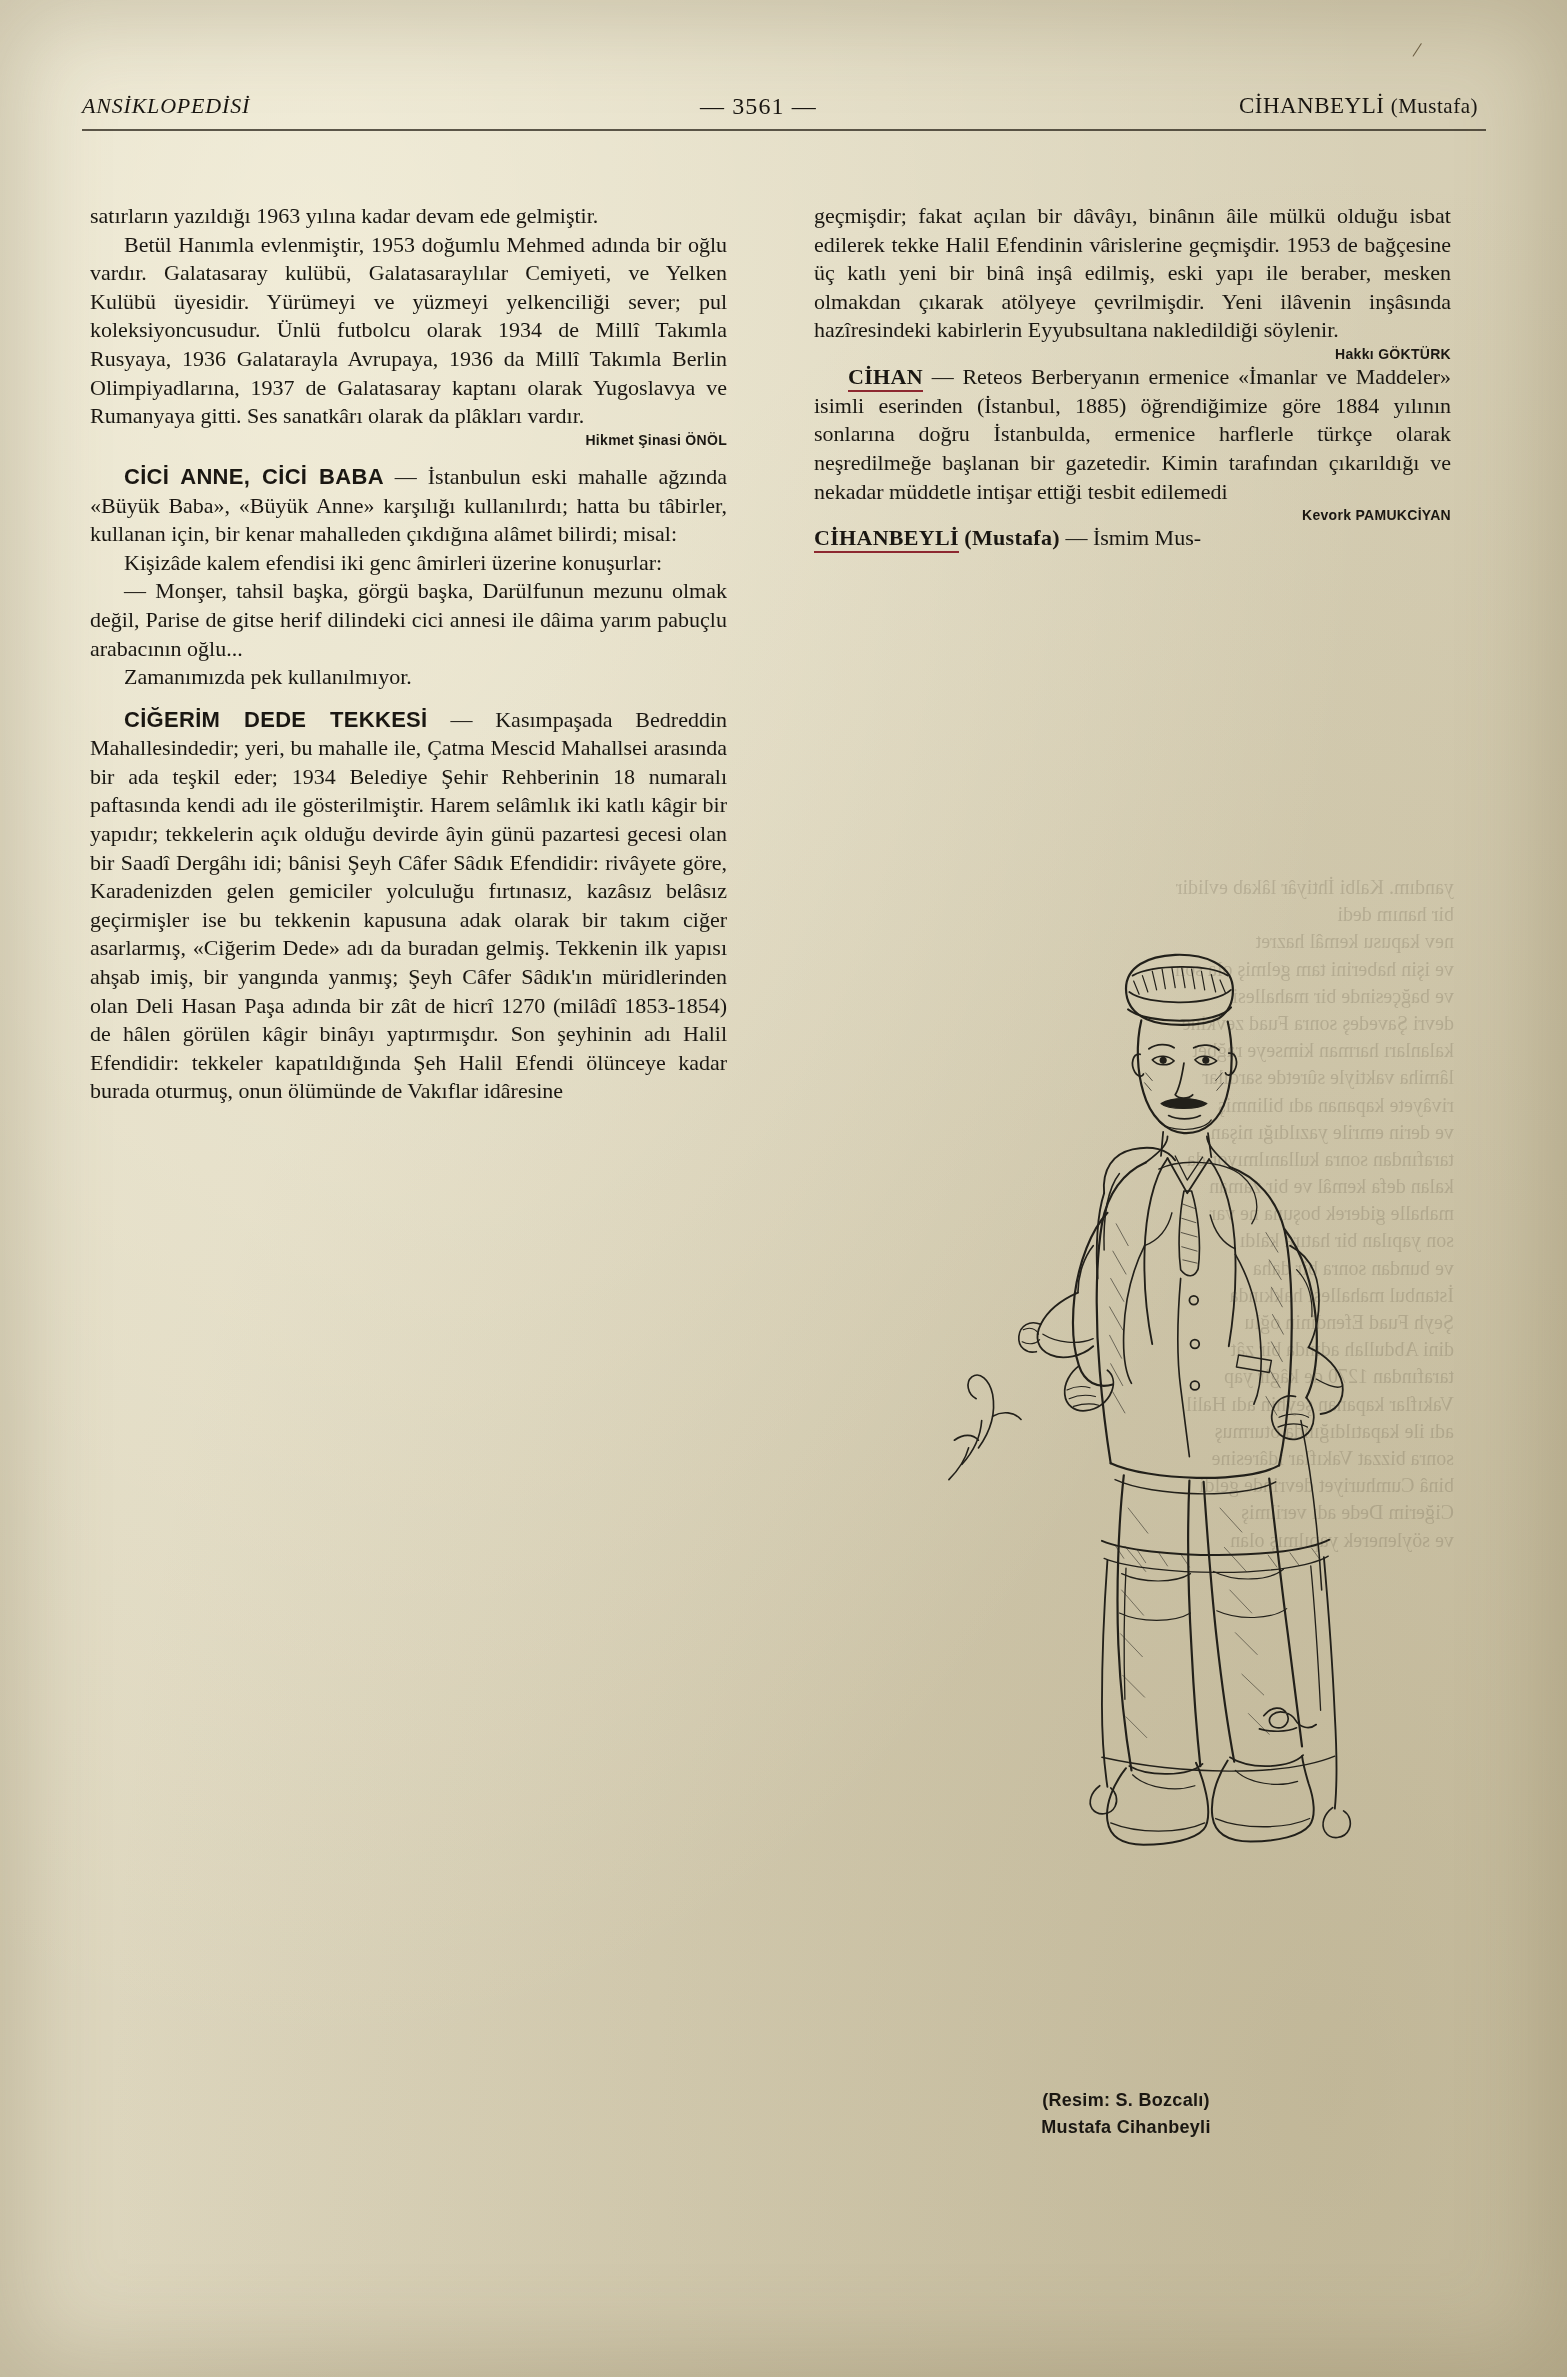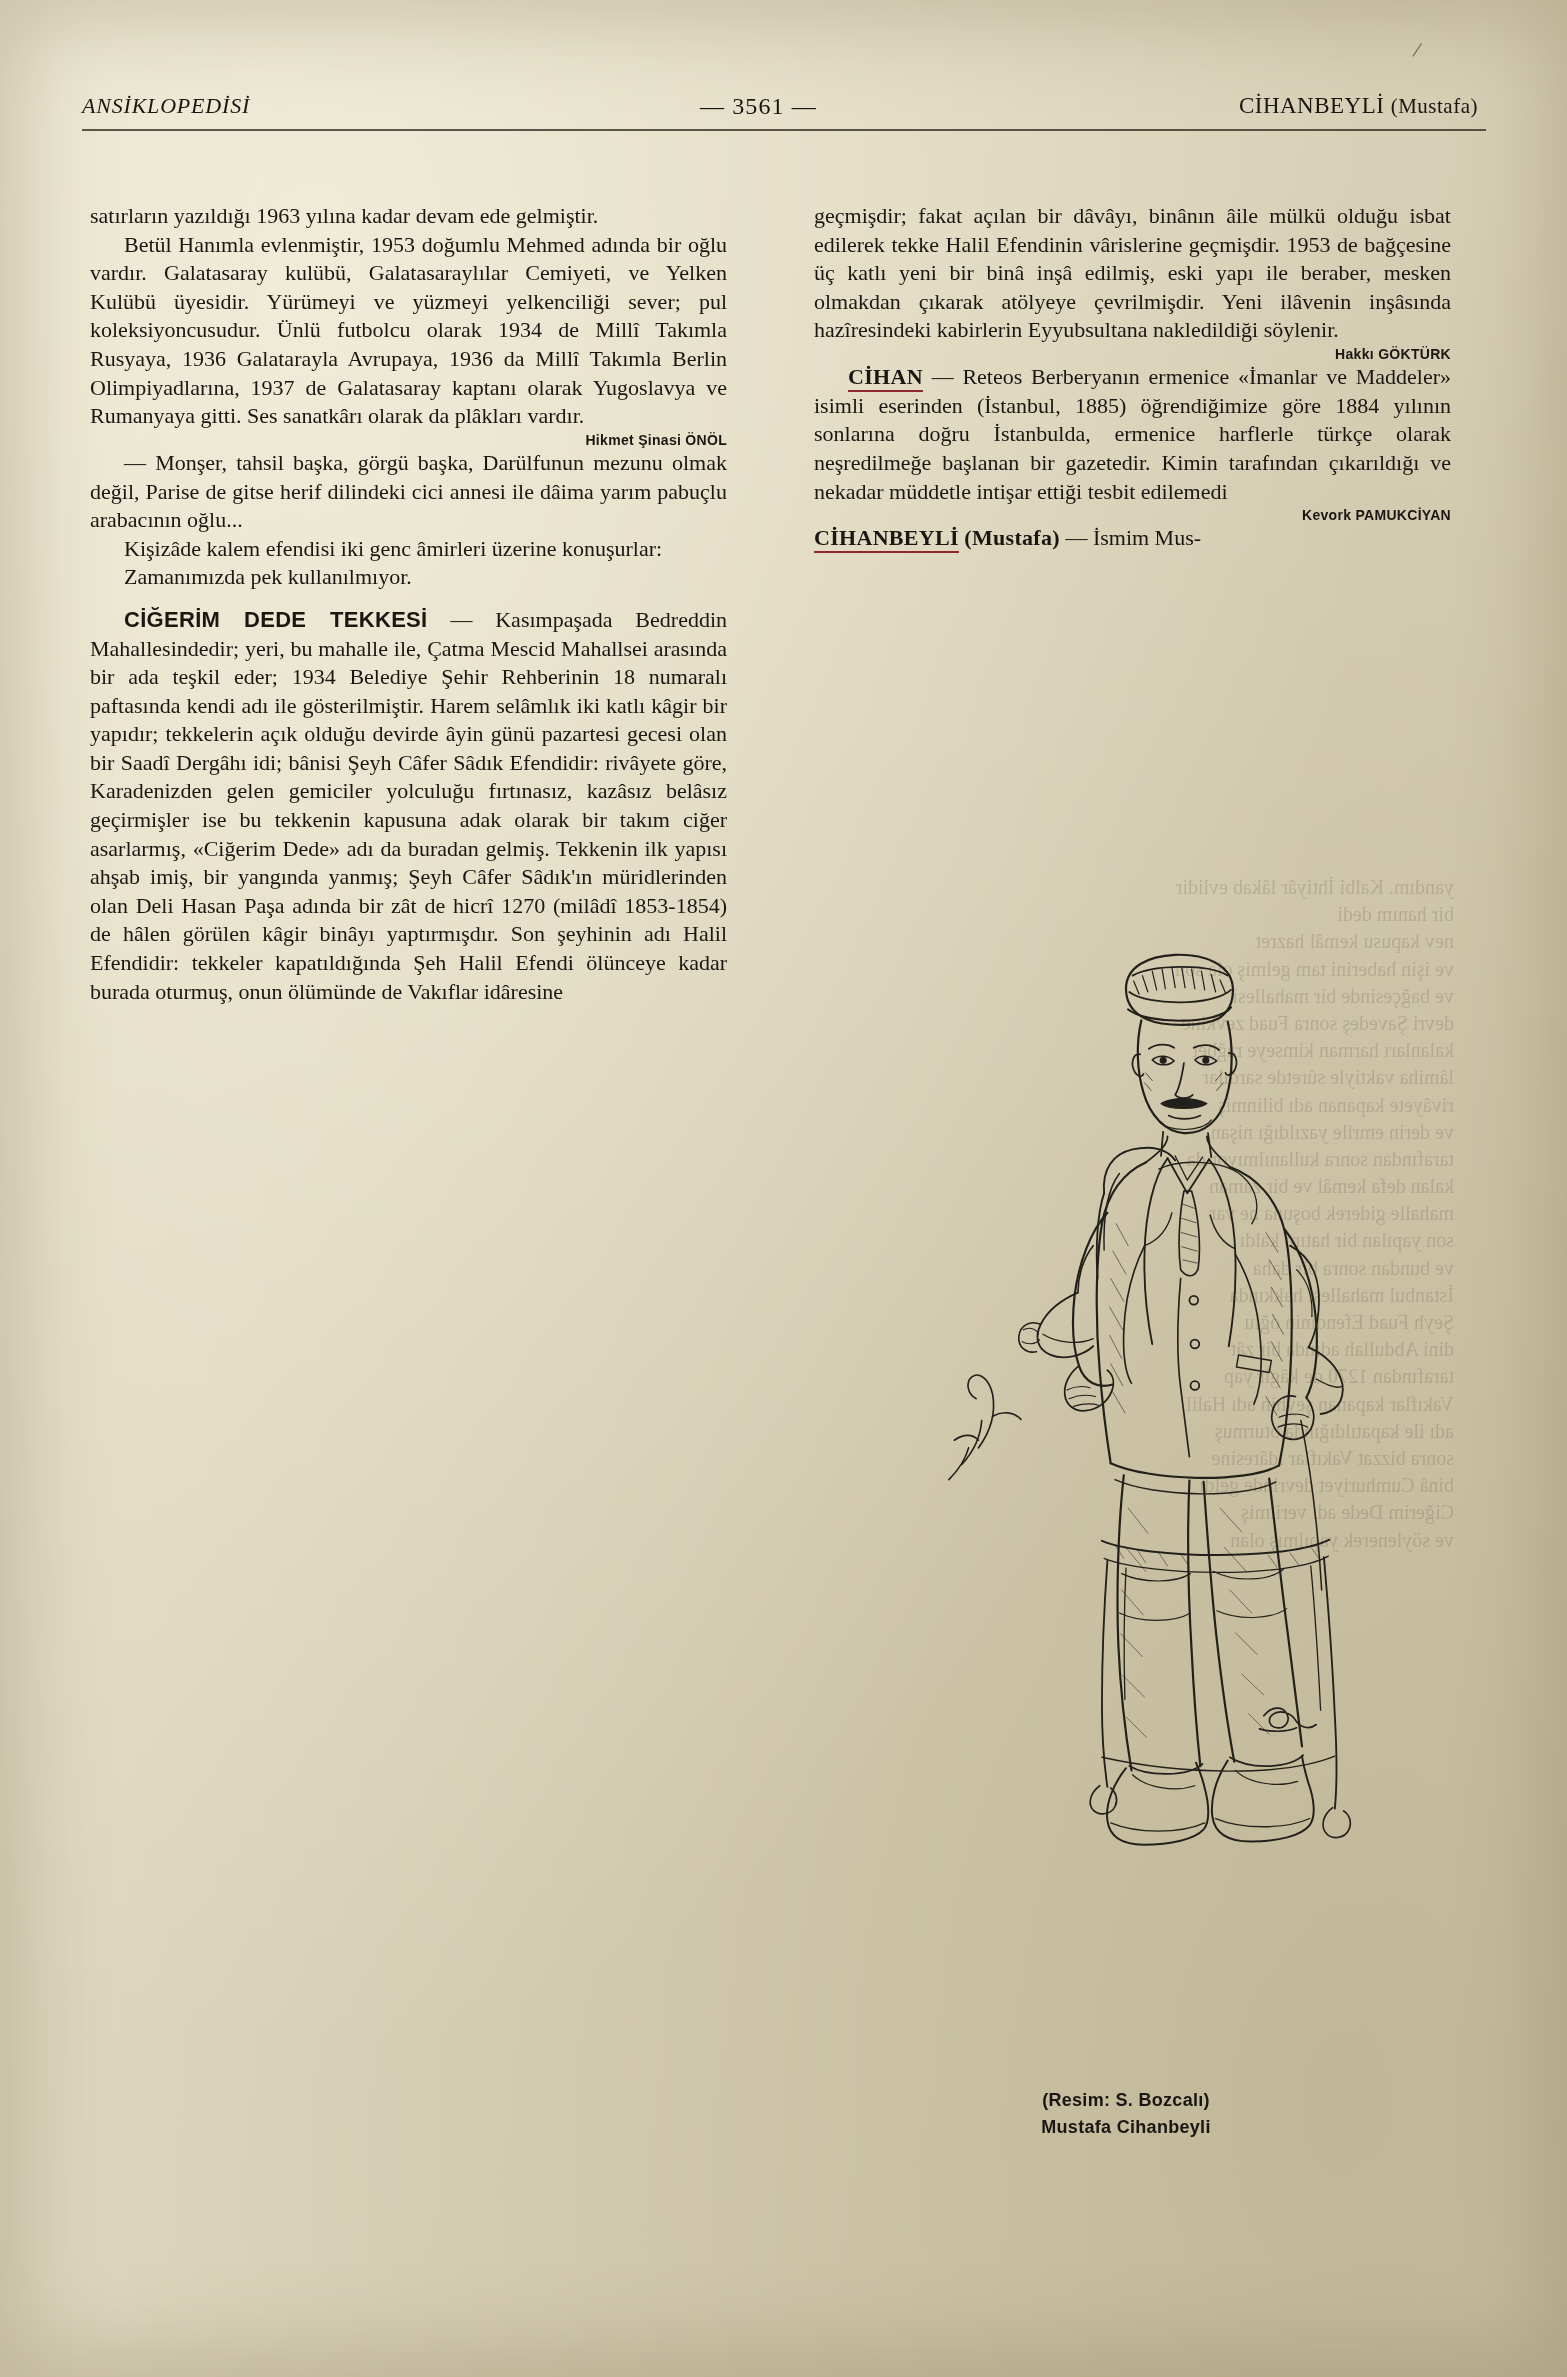--- a/index.html
+++ b/index.html
@@ -199,22 +199,26 @@
         <span class="paren">(Mustafa)</span>
       </div>
     </div>
     <div class="rule"></div>
 
     <div class="col col-left">
       <p class="noind">satırların yazıldığı 1963 yılına kadar devam ede gelmiştir.</p>
       <p>Betül Hanımla evlenmiştir, 1953 doğumlu Mehmed adında bir oğlu vardır. Galatasaray kulübü, Galatasaraylılar Cemiyeti, ve Yelken Kulübü üyesidir. Yürümeyi ve yüzmeyi yelkenciliği sever; pul koleksiyoncusudur. Ünlü futbolcu olarak 1934 de Millî Takımla Rusyaya, 1936 Galatarayla Avrupaya, 1936 da Millî Takımla Berlin Olimpiyadlarına, 1937 de Galatasaray kaptanı olarak Yugoslavya ve Rumanyaya gitti. Ses sanatkârı olarak da plâkları vardır.</p>
       <p class="sign">Hikmet Şinasi ÖNÖL</p>
 
+      <p class="gap">
+        <span class="entry-head">CİCİ ANNE, CİCİ BABA</span>
+        <span>— İstanbulun eski mahalle ağzında «Büyük Baba», «Büyük Anne» karşılığı kullanılırdı; hatta bu tâbirler, kullanan için, bir kenar mahalleden çıkdığına alâmet bilirdi; misal:</span>
+      </p>
+      <p>Kişizâde kalem efendisi iki genc âmirleri üzerine konuşurlar:</p>
       <p>— Monşer, tahsil başka, görgü başka, Darülfunun mezunu olmak değil, Parise de gitse herif dilindeki cici annesi ile dâima yarım pabuçlu arabacının oğlu...</p>
-      <p>Kişizâde kalem efendisi iki genc âmirleri üzerine konuşurlar:</p>
       <p>Zamanımızda pek kullanılmıyor.</p>
 
       <p class="gap">
         <span class="entry-head">CİĞERİM DEDE  TEKKESİ</span>
         <span>— Kasımpaşada Bedreddin Mahallesindedir; yeri, bu mahalle ile, Çatma Mescid Mahallsei arasında bir ada teşkil eder; 1934 Belediye Şehir Rehberinin 18 numaralı paftasında kendi adı ile gösterilmiştir. Harem selâmlık iki katlı kâgir bir yapıdır; tekkelerin açık olduğu devirde âyin günü pazartesi gecesi olan bir Saadî Dergâhı idi; bânisi Şeyh Câfer Sâdık Efendidir: rivâyete göre, Karadenizden gelen gemiciler yolculuğu fırtınasız, kazâsız belâsız geçirmişler ise bu tekkenin kapusuna adak olarak bir takım ciğer asarlarmış, «Ciğerim Dede» adı da buradan gelmiş. Tekkenin ilk yapısı ahşab imiş, bir yangında yanmış; Şeyh  Câfer Sâdık'ın müridlerinden olan  Deli Hasan Paşa adında bir zât de hicrî 1270 (milâdî 1853-1854) de hâlen görülen kâgir binâyı yaptırmışdır. Son şeyhinin adı Halil Efendidir: tekkeler kapatıldığında Şeh Halil Efendi ölünceye kadar burada oturmuş, onun ölümünde de  Vakıflar idâresine</span>
       </p>
     </div>
 
     <div class="col col-right">
       <p class="noind">geçmişdir; fakat açılan bir dâvâyı, binânın âile mülkü olduğu isbat edilerek tekke Halil Efendinin vârislerine geçmişdir. 1953 de bağçesine üç katlı yeni bir binâ inşâ edilmiş, eski yapı ile beraber, mesken olmakdan çıkarak atölyeye çevrilmişdir. Yeni ilâvenin inşâsında hazîresindeki kabirlerin Eyyubsultana nakledildiği söylenir.</p>

